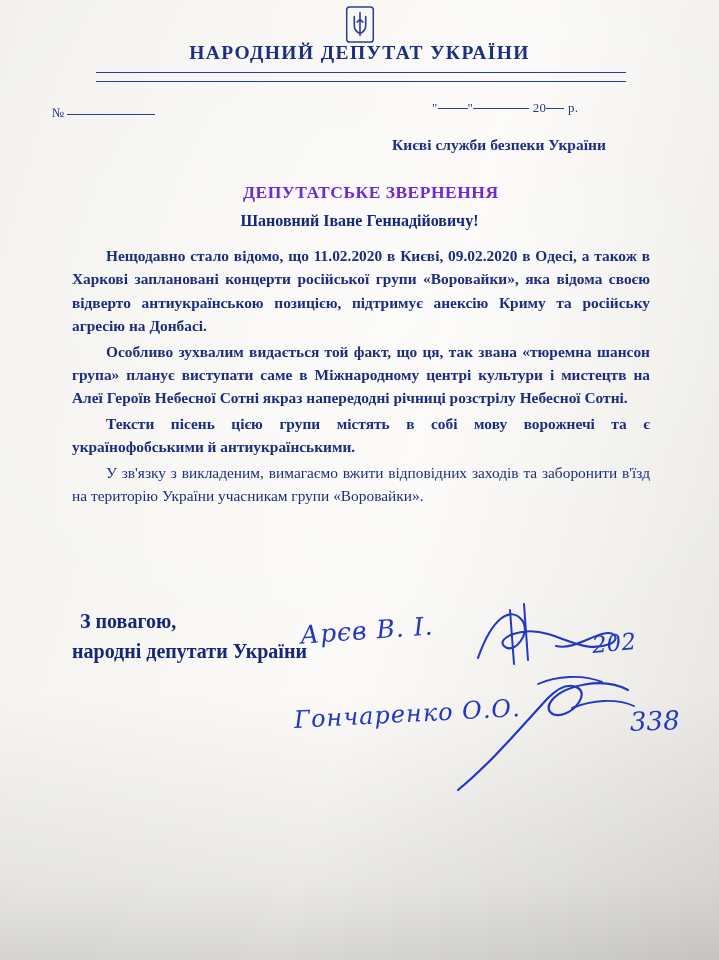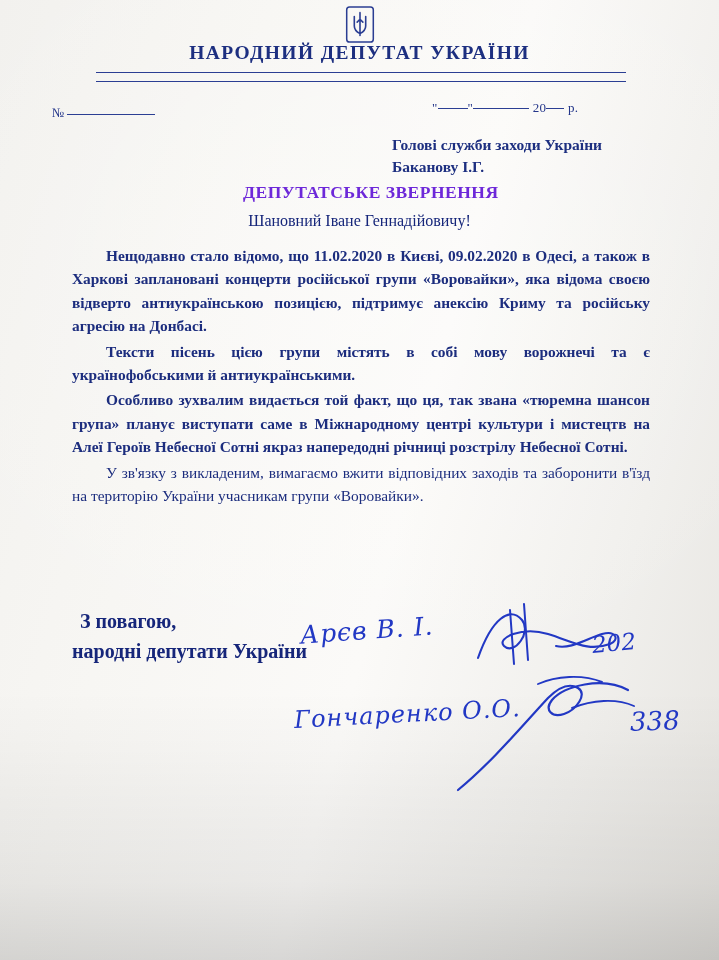--- a/index.html
+++ b/index.html
@@ -133,21 +133,21 @@
     letter-spacing: 0.5px;
     color: #6d28d9;
   }
   .salutation {
     position: absolute;
     left: 0;
     top: 212px;
     width: 719px;
     text-align: center;
     font-size: 16px;
-    font-weight: normal;
+    font-weight: bold;
     color: #16267a;
   }
 
   
   .body {
     position: absolute;
     left: 72px;
     top: 244px;
     width: 578px;
     font-size: 15.4px;
@@ -239,31 +239,30 @@
       <span>№</span><span class="u"></span>
     </div>
 
     <div class="dateline">
       <span>"</span><span class="g"></span><span>"</span><span class="g2"></span>
       <span>20</span><span class="g3"></span>
       <span>р.</span>
     </div>
 
     <div class="addressee">
-      <div>Голові служби заходи України</div>
-      <div>Баканову І.Г.</div>
+      <div>Києві служби безпеки України</div>
     </div>
 
     <div class="doc-title">ДЕПУТАТСЬКЕ ЗВЕРНЕННЯ</div>
     <div class="salutation">Шановний Іване Геннадійовичу!</div>
 
     <div class="body">
       <p>Нещодавно стало відомо, що 11.02.2020 в Києві, 09.02.2020 в Одесі, а також в Харкові заплановані концерти російської групи «Воровайки», яка відома своєю відверто антиукраїнською позицією, підтримує анексію Криму та російську агресію на Донбасі.</p>
+      <p>Особливо зухвалим видається той факт, що ця, так звана «тюремна шансон група» планує виступати саме в Міжнародному центрі культури і мистецтв на Алеї Героїв Небесної Сотні якраз напередодні річниці розстрілу Небесної Сотні.</p>
       <p>Тексти пісень цією групи містять в собі мову ворожнечі та є українофобськими й антиукраїнськими.</p>
-      <p>Особливо зухвалим видається той факт, що ця, так звана «тюремна шансон група» планує виступати саме в Міжнародному центрі культури і мистецтв на Алеї Героїв Небесної Сотні якраз напередодні річниці розстрілу Небесної Сотні.</p>
       <p class="bold">У зв'язку з викладеним, вимагаємо вжити відповідних заходів та заборонити в'їзд на територію України учасникам групи «Воровайки».</p>
     </div>
 
     <div class="sign-block">
       <div class="l1">З повагою,</div>
       <div>народні депутати України</div>
     </div>
 
     <div class="hand h1">Арєв В. I.</div>
     <div class="hand h2">Гончаренко О.О.</div>

